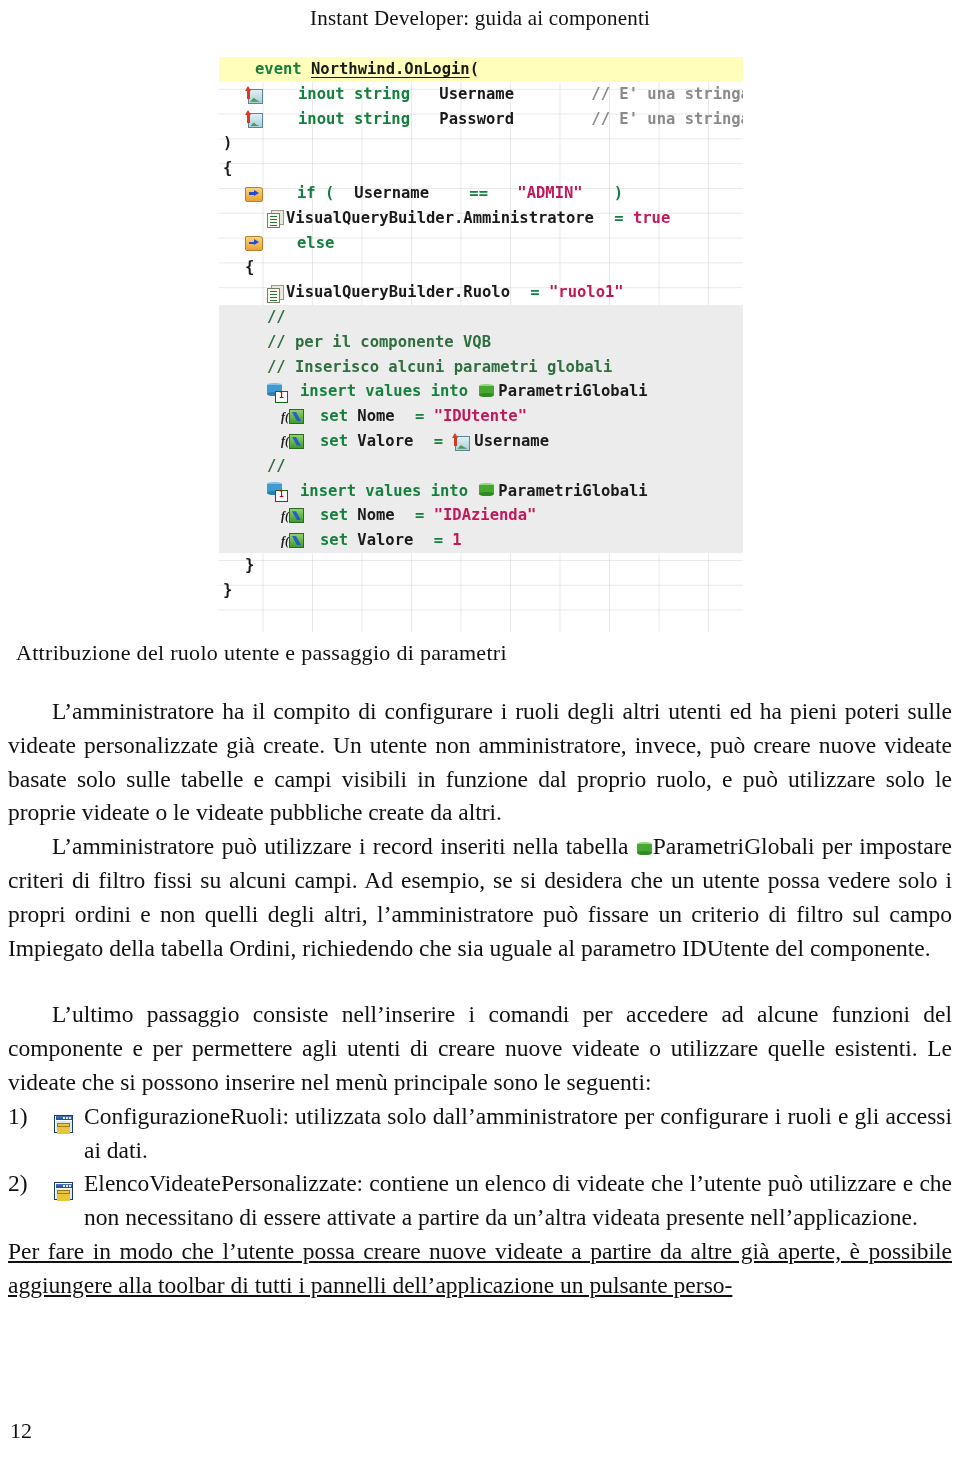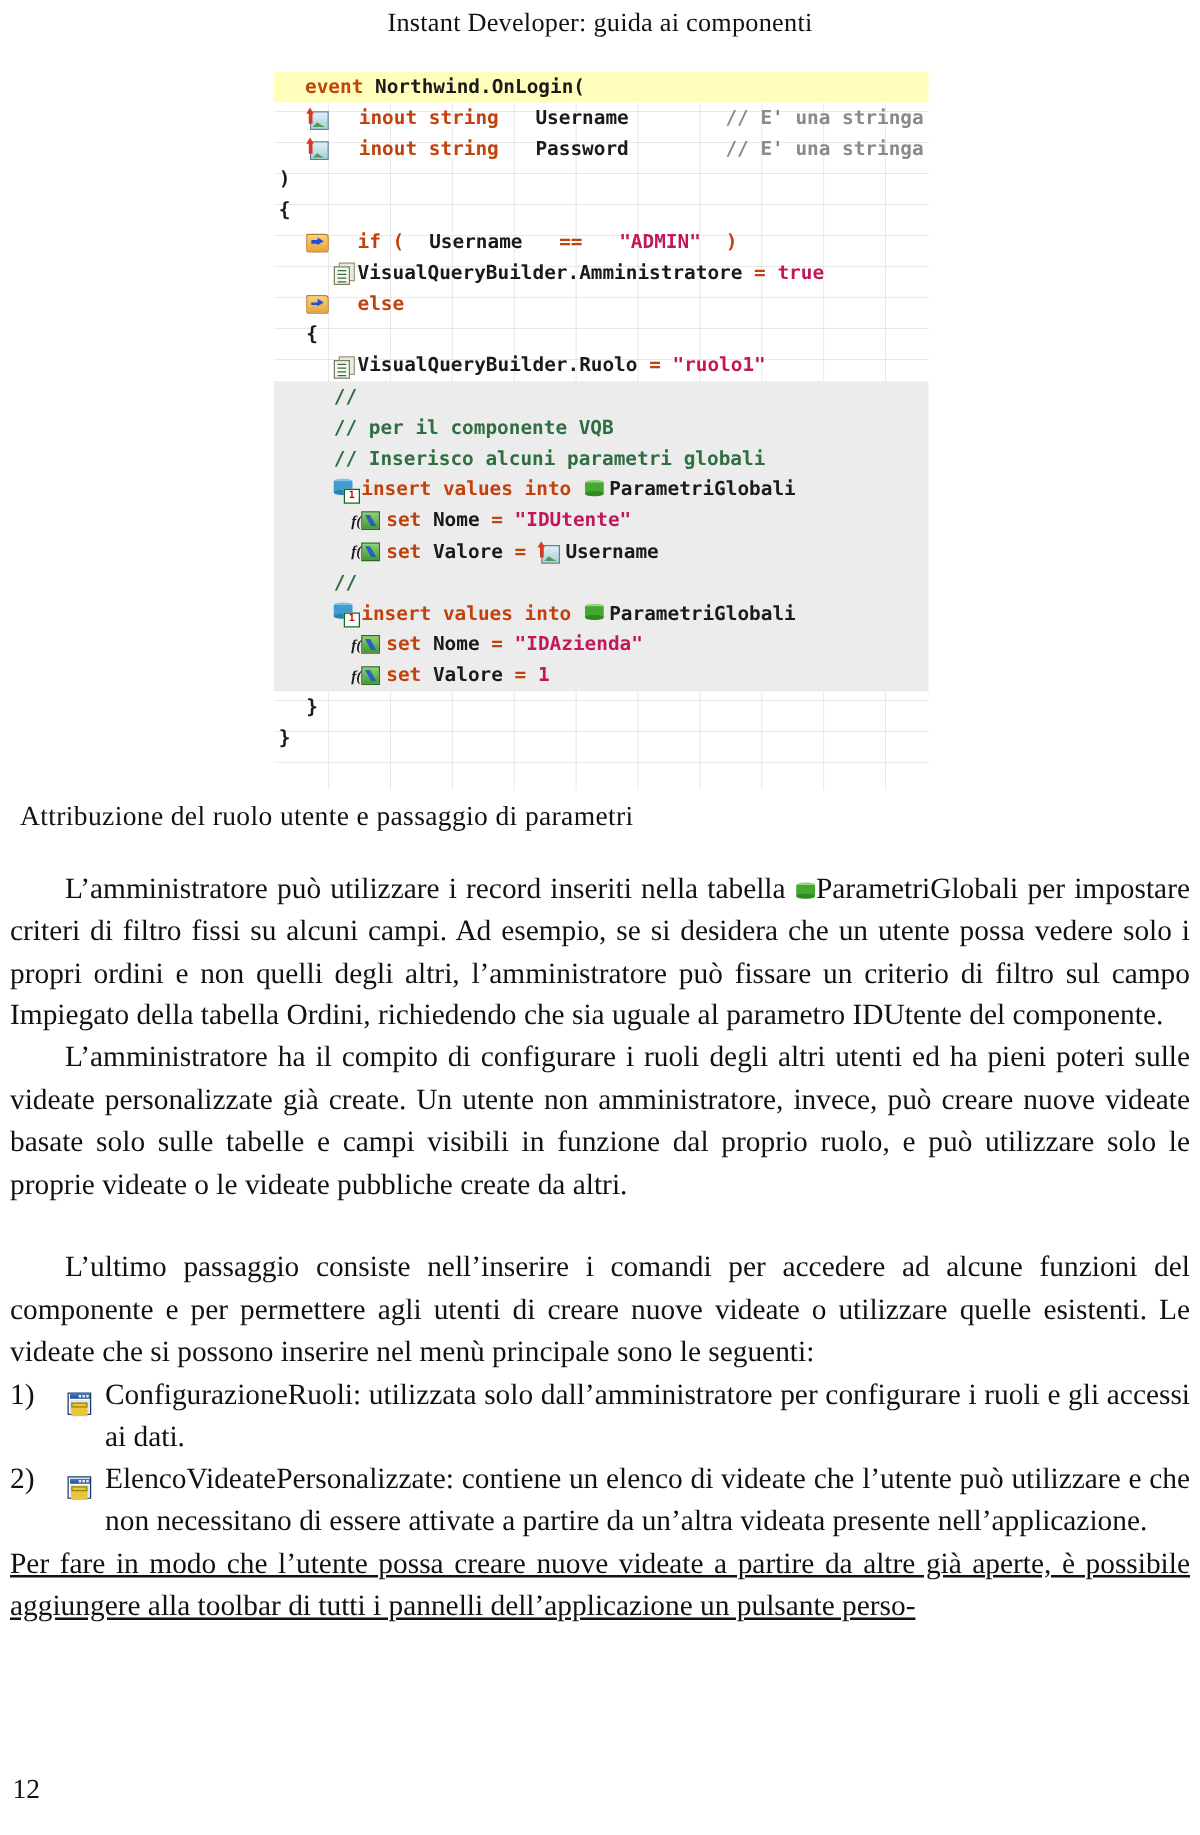--- a/index.html
+++ b/index.html
@@ -38,27 +38,27 @@
     background-size:49.5px 24.8px;
     background-position:-6px 7px;
   }
   .codelines{position:absolute;left:0;top:0;width:100%;}
   .cl{
     position:relative;height:24.8px;white-space:pre;
     display:flex;align-items:center;
   }
   .cl.hl{background:#ffffbb;}
   .cl.shade{background:#ececec;}
-  .kw{color:#c2410c;}
+  .kw{color:#15803d;margin-left:11px;}
   .nm{color:#1a1a1a;}
   .str{color:#c2185b;}
   .cmt{color:#2f6e3f;}
   .cmt-gray{color:#8a8a8a;}
   .brc{color:#1a1a1a;}
-  .und{text-underline-offset:3px;}
+  .und{text-decoration:underline;text-underline-offset:3px;}
 
   
   .i0{padding-left:4px;}
   .i1{padding-left:26px;gap:20px;}
   .i2{padding-left:48px;}
   .i3{padding-left:62px;}
 
   
   .ic{display:inline-block;vertical-align:-3px;position:relative;flex:0 0 auto;}
 
@@ -208,28 +208,28 @@
         <div class="cl i3 shade"><span class="ic ic-fx"><span class="fx-t">f(</span><span class="fx-g"></span></span><span class="kw">set </span><span class="nm">Valore</span><span class="kw"> = </span><span class="str">1</span></div>
         <div class="cl i1"><span class="brc">}</span></div>
         <div class="cl i0"><span class="brc">}</span></div>
       </div>
   </div>
 
   <div class="caption">Attribuzione del ruolo utente e passaggio di parametri</div>
 
   <div class="body">
 
+    <p class="ind">L’amministratore ha il compito di configurare i ruoli degli altri utenti ed ha pieni poteri sulle videate personalizzate già create. Un utente non amministratore, invece, può creare nuove videate basate solo sulle tabelle e campi visibili in funzione dal proprio ruolo, e può utilizzare solo le proprie videate o le videate pubbliche create da altri.</p>
+
     <p class="ind"><span>L’amministratore può utilizzare i record inseriti nella tabella </span><span class="inline-db"><span class="cyl grn">
             <b></b>
             <s></s>
             <u></u>
           </span></span><span>ParametriGlobali</span><span> per impostare criteri di filtro fissi su alcuni campi. Ad esempio, se si desidera che un utente possa vedere solo i propri ordini e non quelli degli altri, l’amministratore può fissare un criterio di filtro sul campo Impiegato della tabella Ordini, richiedendo che sia uguale al parametro IDUtente del componente.</span></p>
 
-    <p class="ind">L’amministratore ha il compito di configurare i ruoli degli altri utenti ed ha pieni poteri sulle videate personalizzate già create. Un utente non amministratore, invece, può creare nuove videate basate solo sulle tabelle e campi visibili in funzione dal proprio ruolo, e può utilizzare solo le proprie videate o le videate pubbliche create da altri.</p>
-
     <div class="gap"></div>
 
     <p class="ind">L’ultimo passaggio consiste nell’inserire i comandi per accedere ad alcune funzioni del componente e per permettere agli utenti di creare nuove videate o utilizzare quelle esistenti. Le videate che si possono inserire nel menù principale sono le seguenti:</p>
 
     <div class="listrow">
       <div class="listnum">1)</div>
       <div class="listicon">
         <span class="ic-win"><span class="w-fr"></span><span class="w-tb">
               <i></i>
             </span><span class="w-bd">

